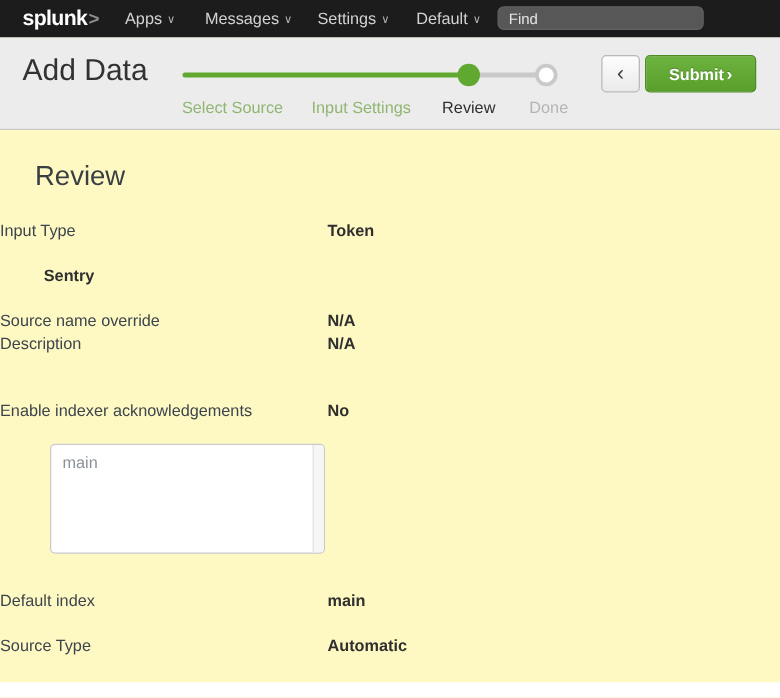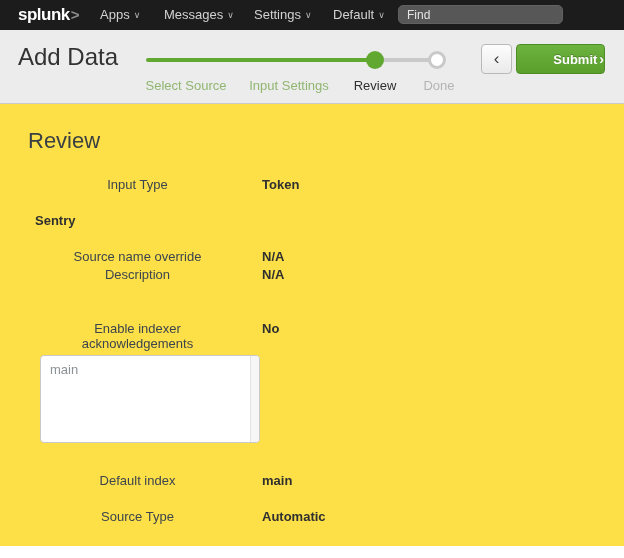--- a/index.html
+++ b/index.html
@@ -1,20 +1,20 @@
 <!DOCTYPE html>
 <html><head>
 <meta charset="utf-8">
 <style>
   * { margin:0; padding:0; box-sizing:border-box; }
   html,body { background:#fff; }
   body { font-family:"Liberation Sans", sans-serif; }
   .screen {
     position:relative; width:624px; height:546px;
-    background:#fde047; overflow:hidden;
+    background:#fef9c3; overflow:hidden;
   }
 
   
   .topbar {
     position:absolute; left:0; top:0; width:624px; height:30px;
     background:#1c1c1c;
   }
   .logo { position:absolute; left:18px; top:5px; cursor:pointer; }
   .logo-text { color:#fff; font-weight:bold; font-size:17px; letter-spacing:-0.5px; }
   .logo-gt { color:#8d8d8d; font-weight:bold; font-size:15px; margin-left:1px; }
@@ -69,36 +69,36 @@
     position:absolute; left:481px; top:14px; width:31px; height:30px;
     background:linear-gradient(#fdfdfd,#eaeaea);
     border:1px solid #b9b9b9; border-radius:4px; cursor:pointer;
     font-size:17px; color:#3a3a3a; line-height:26px; text-align:center;
     font-family:"Liberation Sans", sans-serif;
   }
   .submit-btn {
     position:absolute; left:516px; top:14px; width:89px; height:30px;
     background:linear-gradient(#6db33f,#5a9e2c);
     border:1px solid #4e8c26; border-radius:4px; cursor:pointer;
-    color:#fff; font-size:13px; font-weight:bold; text-align:right;
+    color:#fff; font-size:13px; font-weight:bold; text-align:center;
     text-shadow:0 -1px 0 rgba(0,0,0,0.25);
     font-family:"Liberation Sans", sans-serif;
   }
   .submit-btn .chev { font-size:14px; margin-left:2px; }
 
   
   .review-heading {
     position:absolute; left:28px; top:128px;
     font-size:22px; font-weight:400; color:#3a3f44;
   }
   .review-row {
     position:absolute; left:0; display:flex; align-items:baseline;
     font-size:13px; color:#3c444d;
   }
-  .review-label { width:227px; text-align:center; color:#3c444d;padding-left:48px; }
+  .review-label { width:227px; text-align:left; color:#3c444d; }
   .review-value { margin-left:35px; font-weight:bold; color:#2f2f2f; }
   .r1 { top:177px; } .r2 { top:213px; } .r3 { top:249px; }
   .r4 { top:267px; } .r5 { top:321px; }
   .r6 { top:355px; align-items:flex-start; }
   .r6 .review-label { padding-top:4px; }
   .r7 { top:473px; } .r8 { top:509px; }
   .listbox {
     position:relative; margin-left:40px; width:220px; height:88px;
     background:#fff; border:1px solid #c9c9c9; border-radius:4px;
     overflow:hidden;

